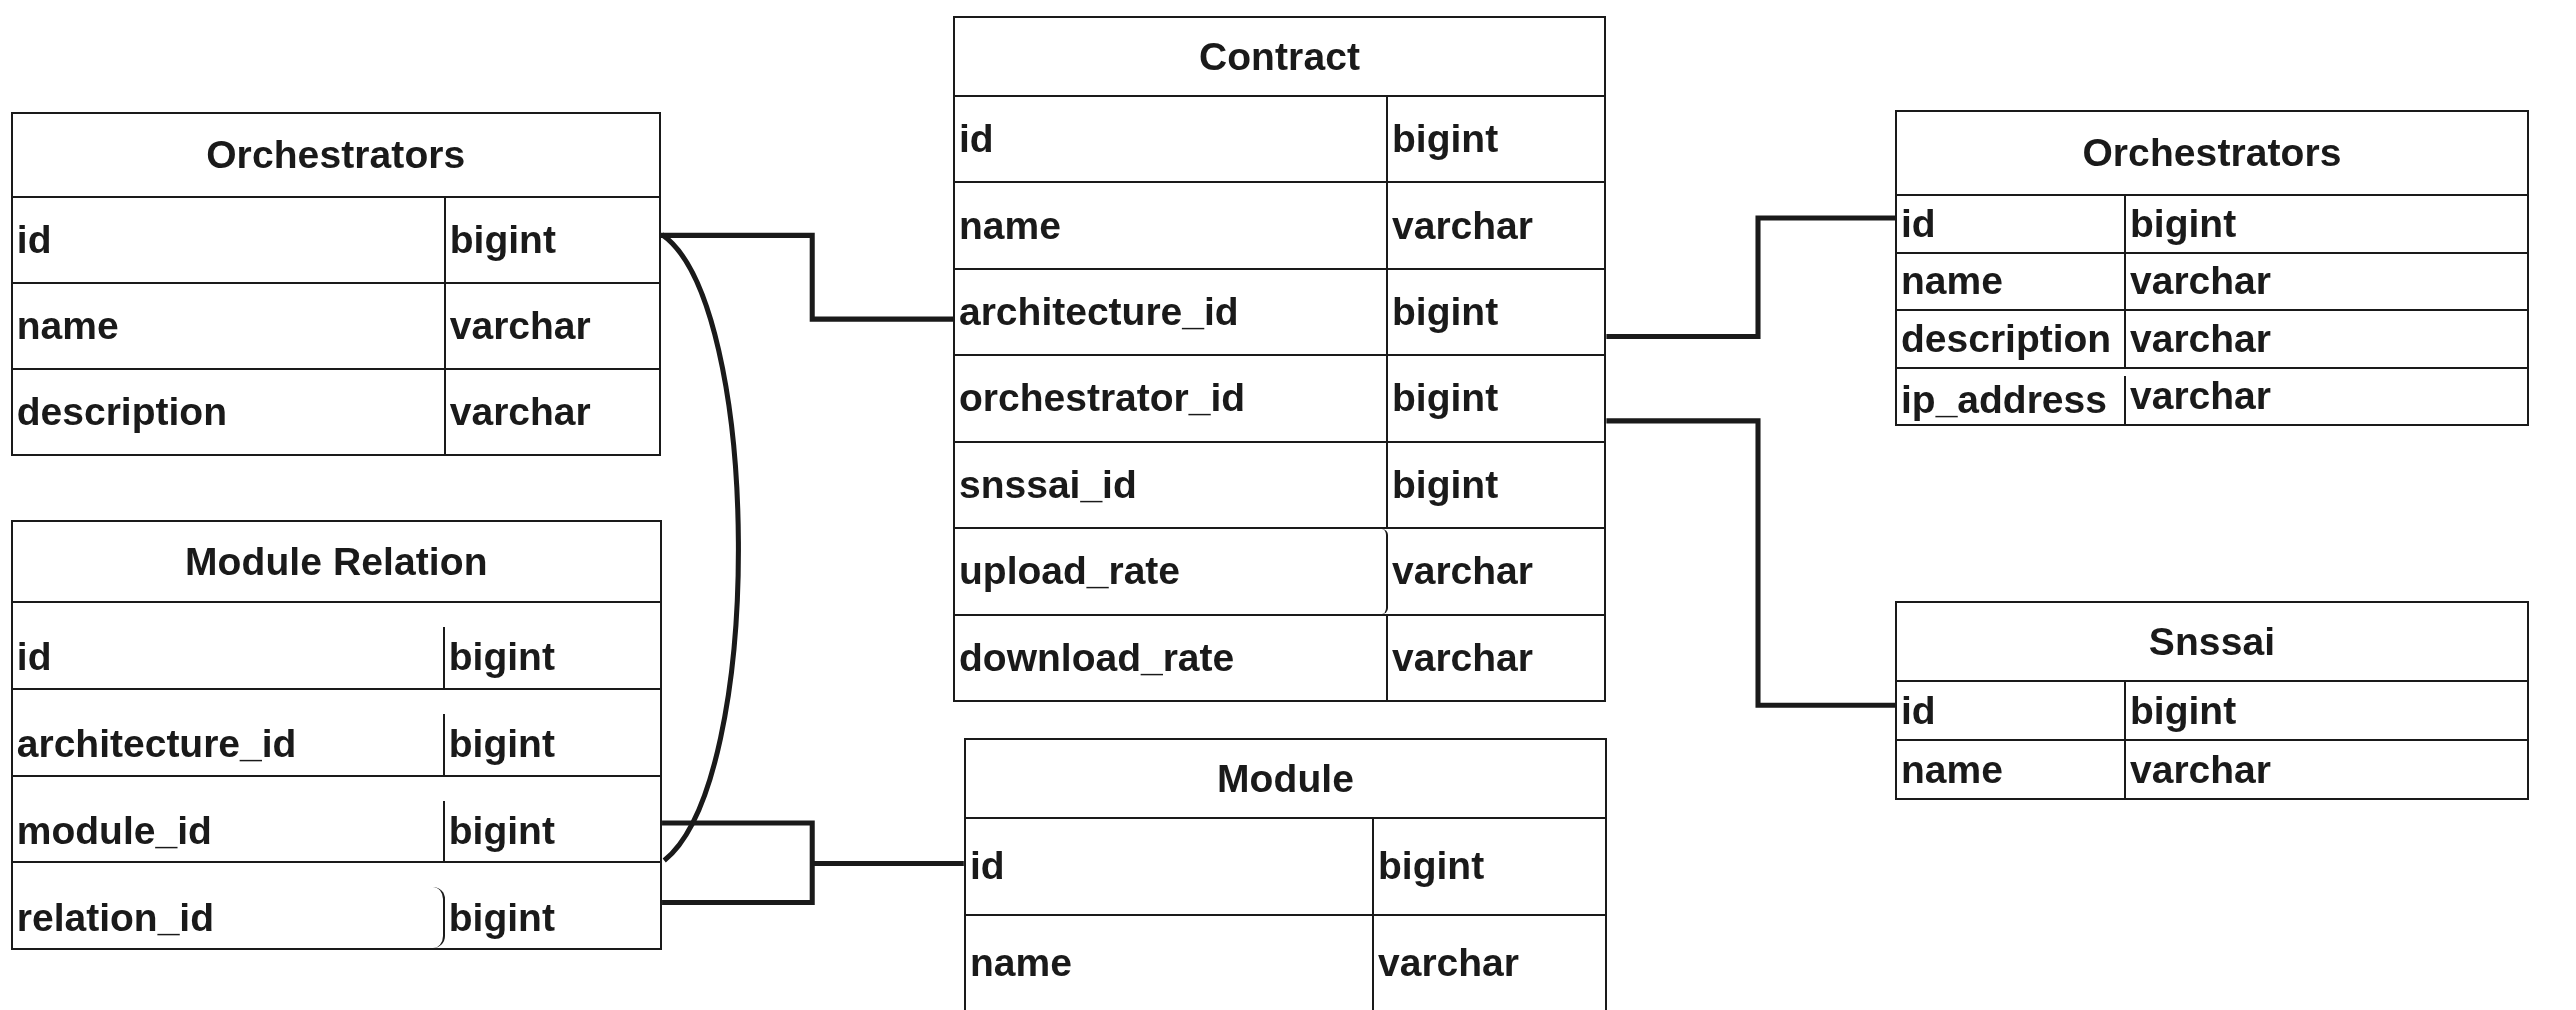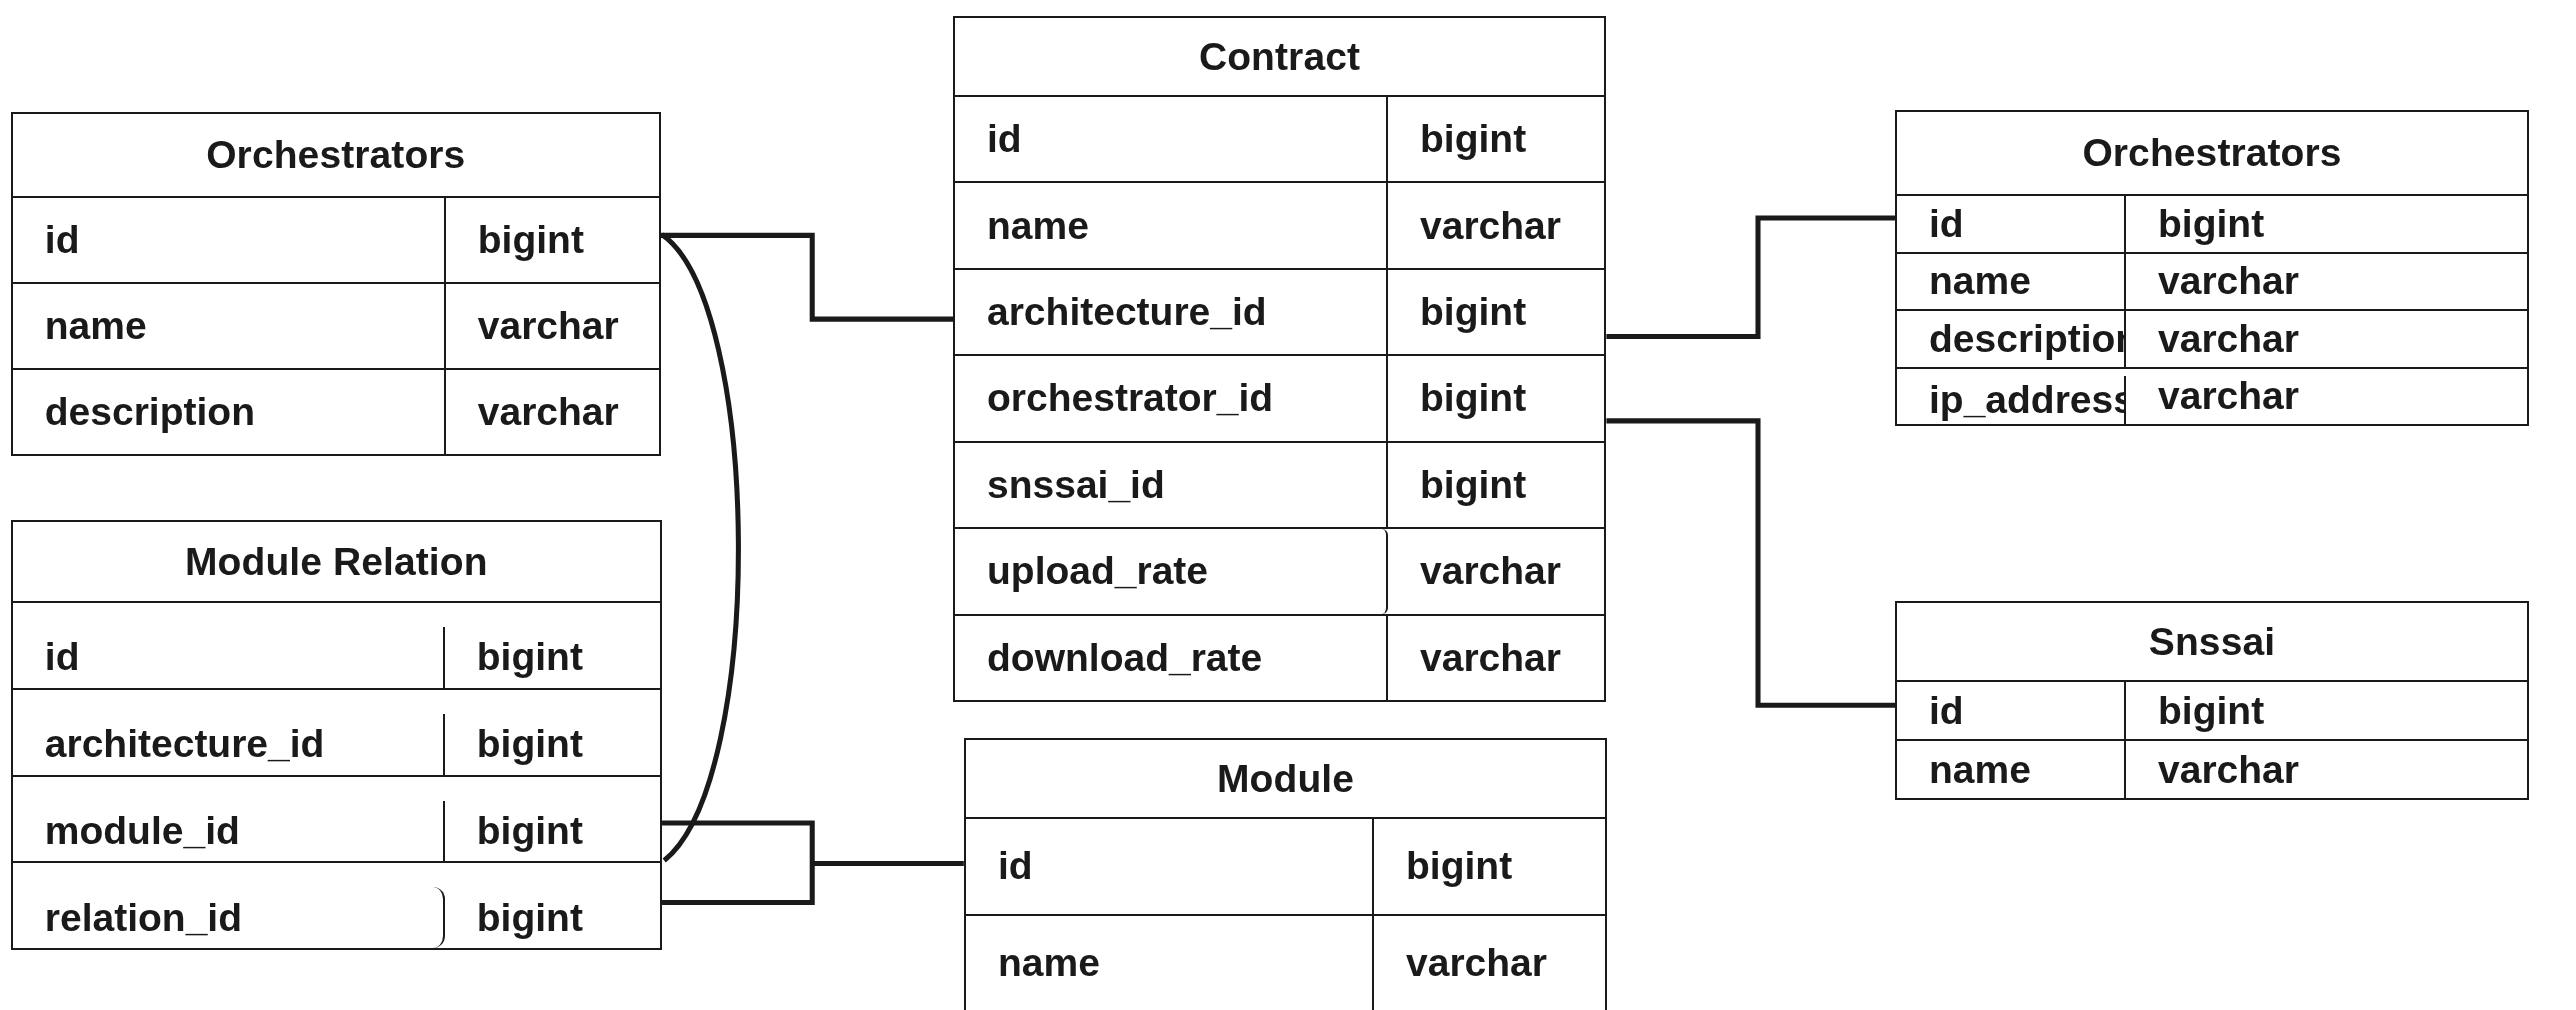--- a/index.html
+++ b/index.html
@@ -40,21 +40,21 @@
     box-sizing: border-box;
     display: flex;
     flex-direction: row;
     border-bottom: 2.9px solid #1a1a1a;
   }
   .er-row.last { border-bottom: none; }
   .er-col-name, .er-col-type {
     box-sizing: border-box;
     display: flex;
     align-items: center;
-    padding-left: 32px;
+    padding-left: 4px;
     font-size: 39px;
     color: #1a1a1a;
     white-space: nowrap;
     overflow: hidden;
   }
   .er-col-name { border-right: 2.9px solid #1a1a1a; }
   svg.links {
     position: absolute;
     left: 0; top: 0;
     width: 2576px;

